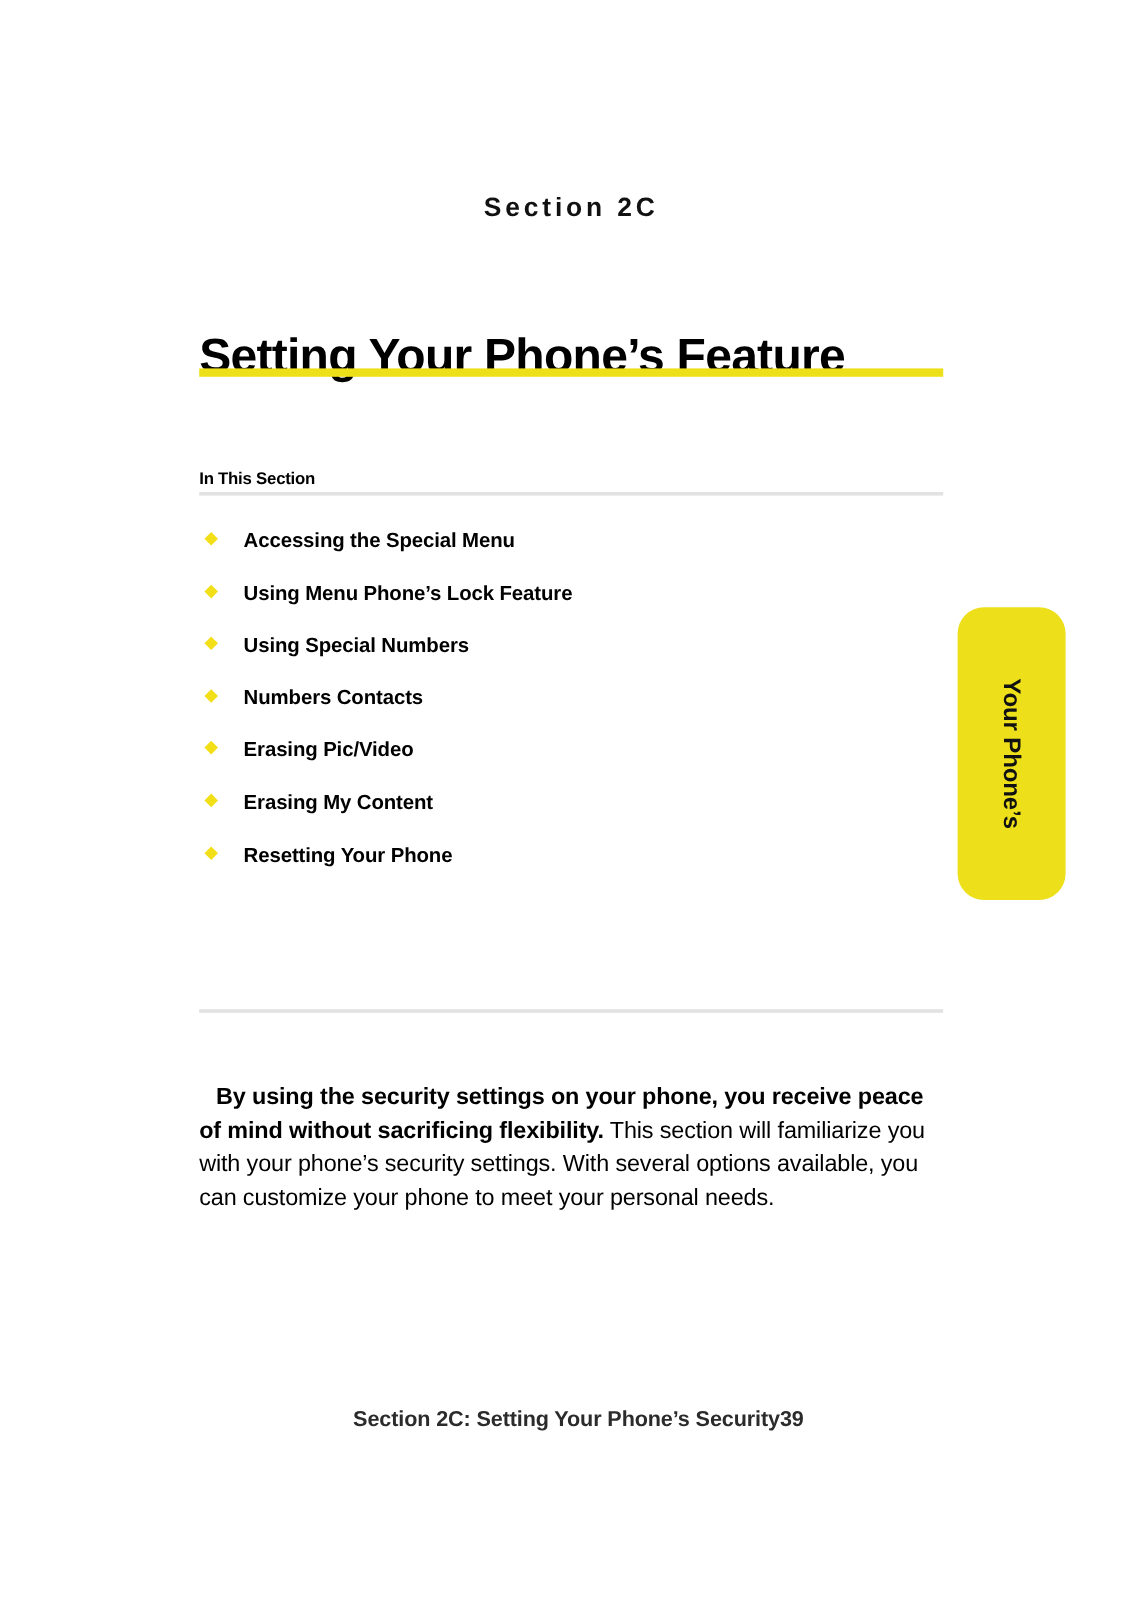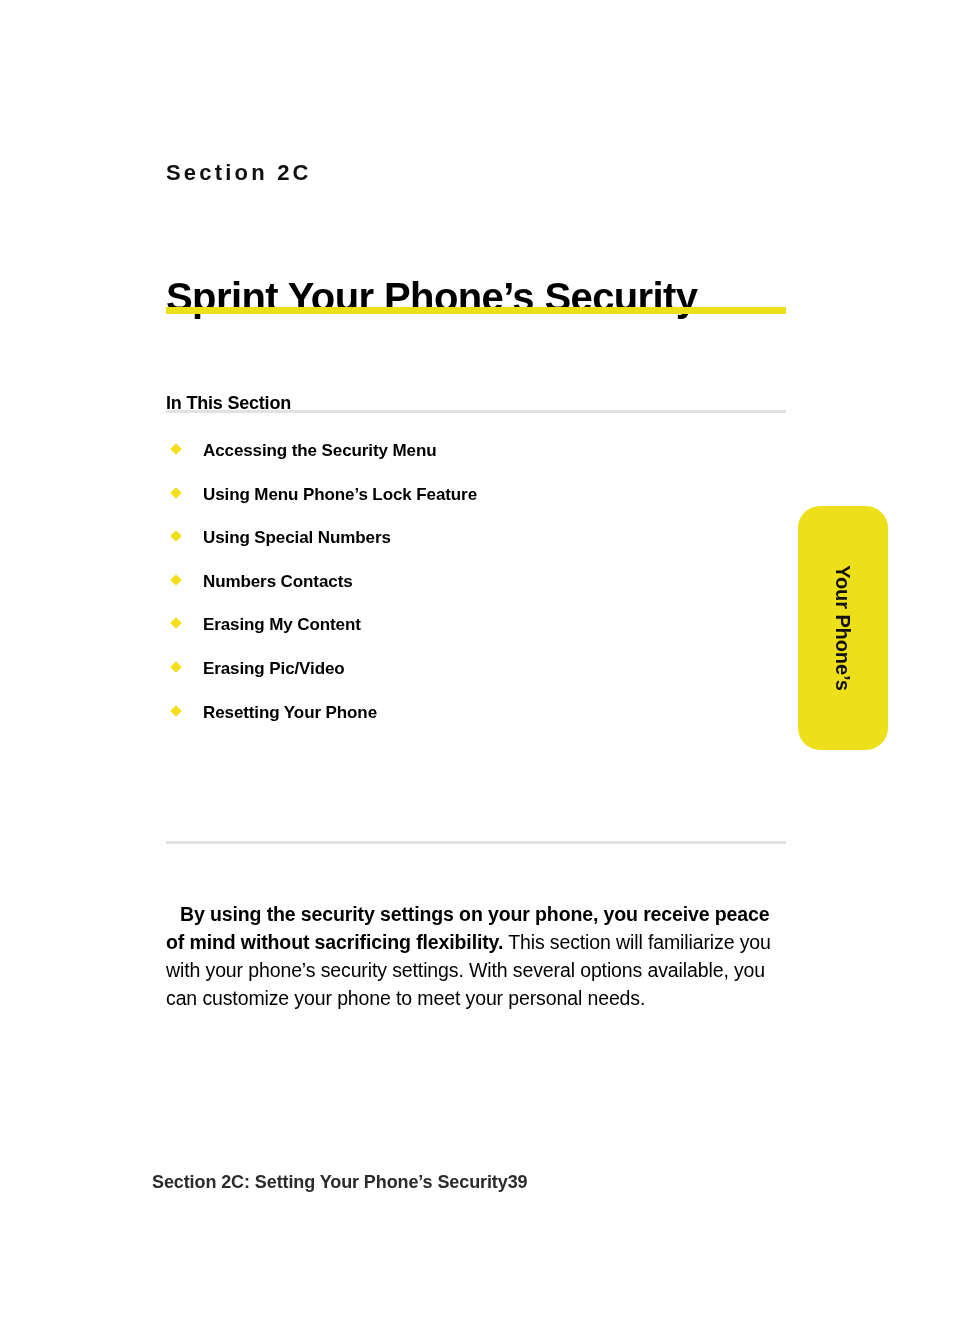--- a/index.html
+++ b/index.html
@@ -22,21 +22,21 @@
     position: absolute;
     inset: 0;
   }
 
   
   .section-eyebrow {
     position: absolute;
     left: 166px;
     top: 160px;
     width: 620px;
-    text-align: left;
+    text-align: center;
     font-size: 22px;
     font-weight: bold;
     letter-spacing: 3.2px;
     color: #111111;
     line-height: 1.2;
   }
 
   
   .page-title {
     position: absolute;
@@ -58,21 +58,21 @@
     width: 620px;
     height: 7px;
     background: #EDE01A;
   }
 
   
   .its-heading {
     position: absolute;
     left: 166px;
     top: 378px;
-    font-size: 18px;
+    font-size: 14px;
     font-weight: bold;
     letter-spacing: -0.2px;
     color: #000000;
   }
 
   .rule-light {
     position: absolute;
     left: 166px;
     width: 620px;
     height: 3px;
@@ -155,67 +155,67 @@
     white-space: nowrap;
   }
 
   
   .footer {
     position: absolute;
     left: 152px;
     top: 1172px;
     width: 660px;
     display: flex;
-    justify-content: flex-start;
+    justify-content: center;
     align-items: baseline;
     font-size: 18px;
     font-weight: bold;
     color: #2b2b2b;
     letter-spacing: -0.1px;
   }
 </style>
 </head>
 <body>
 
 <div class="page">
 
   <div class="section-eyebrow">Section 2C</div>
 
-  <h1 class="page-title">Sprint Your Phone’s Security</h1>
+  <h1 class="page-title">Setting Your Phone’s Feature</h1>
 
   <div class="title-rule"></div>
 
   <h2 class="its-heading">In This Section</h2>
 
   <div class="rule-light rule-top"></div>
 
   <ul class="toc-list">
     <li class="toc-item">
       <span class="toc-bullet"></span>
-      <span>Accessing the Security Menu</span>
+      <span>Accessing the Special Menu</span>
     </li>
     <li class="toc-item">
       <span class="toc-bullet"></span>
       <span>Using Menu Phone’s Lock Feature</span>
     </li>
     <li class="toc-item">
       <span class="toc-bullet"></span>
       <span>Using Special Numbers</span>
     </li>
     <li class="toc-item">
       <span class="toc-bullet"></span>
       <span>Numbers Contacts</span>
     </li>
     <li class="toc-item">
       <span class="toc-bullet"></span>
+      <span>Erasing Pic/Video</span>
+    </li>
+    <li class="toc-item">
+      <span class="toc-bullet"></span>
       <span>Erasing My Content</span>
-    </li>
-    <li class="toc-item">
-      <span class="toc-bullet"></span>
-      <span>Erasing Pic/Video</span>
     </li>
     <li class="toc-item">
       <span class="toc-bullet"></span>
       <span>Resetting Your Phone</span>
     </li>
   </ul>
 
   <div class="rule-light rule-bottom"></div>
 
   <p class="intro">

